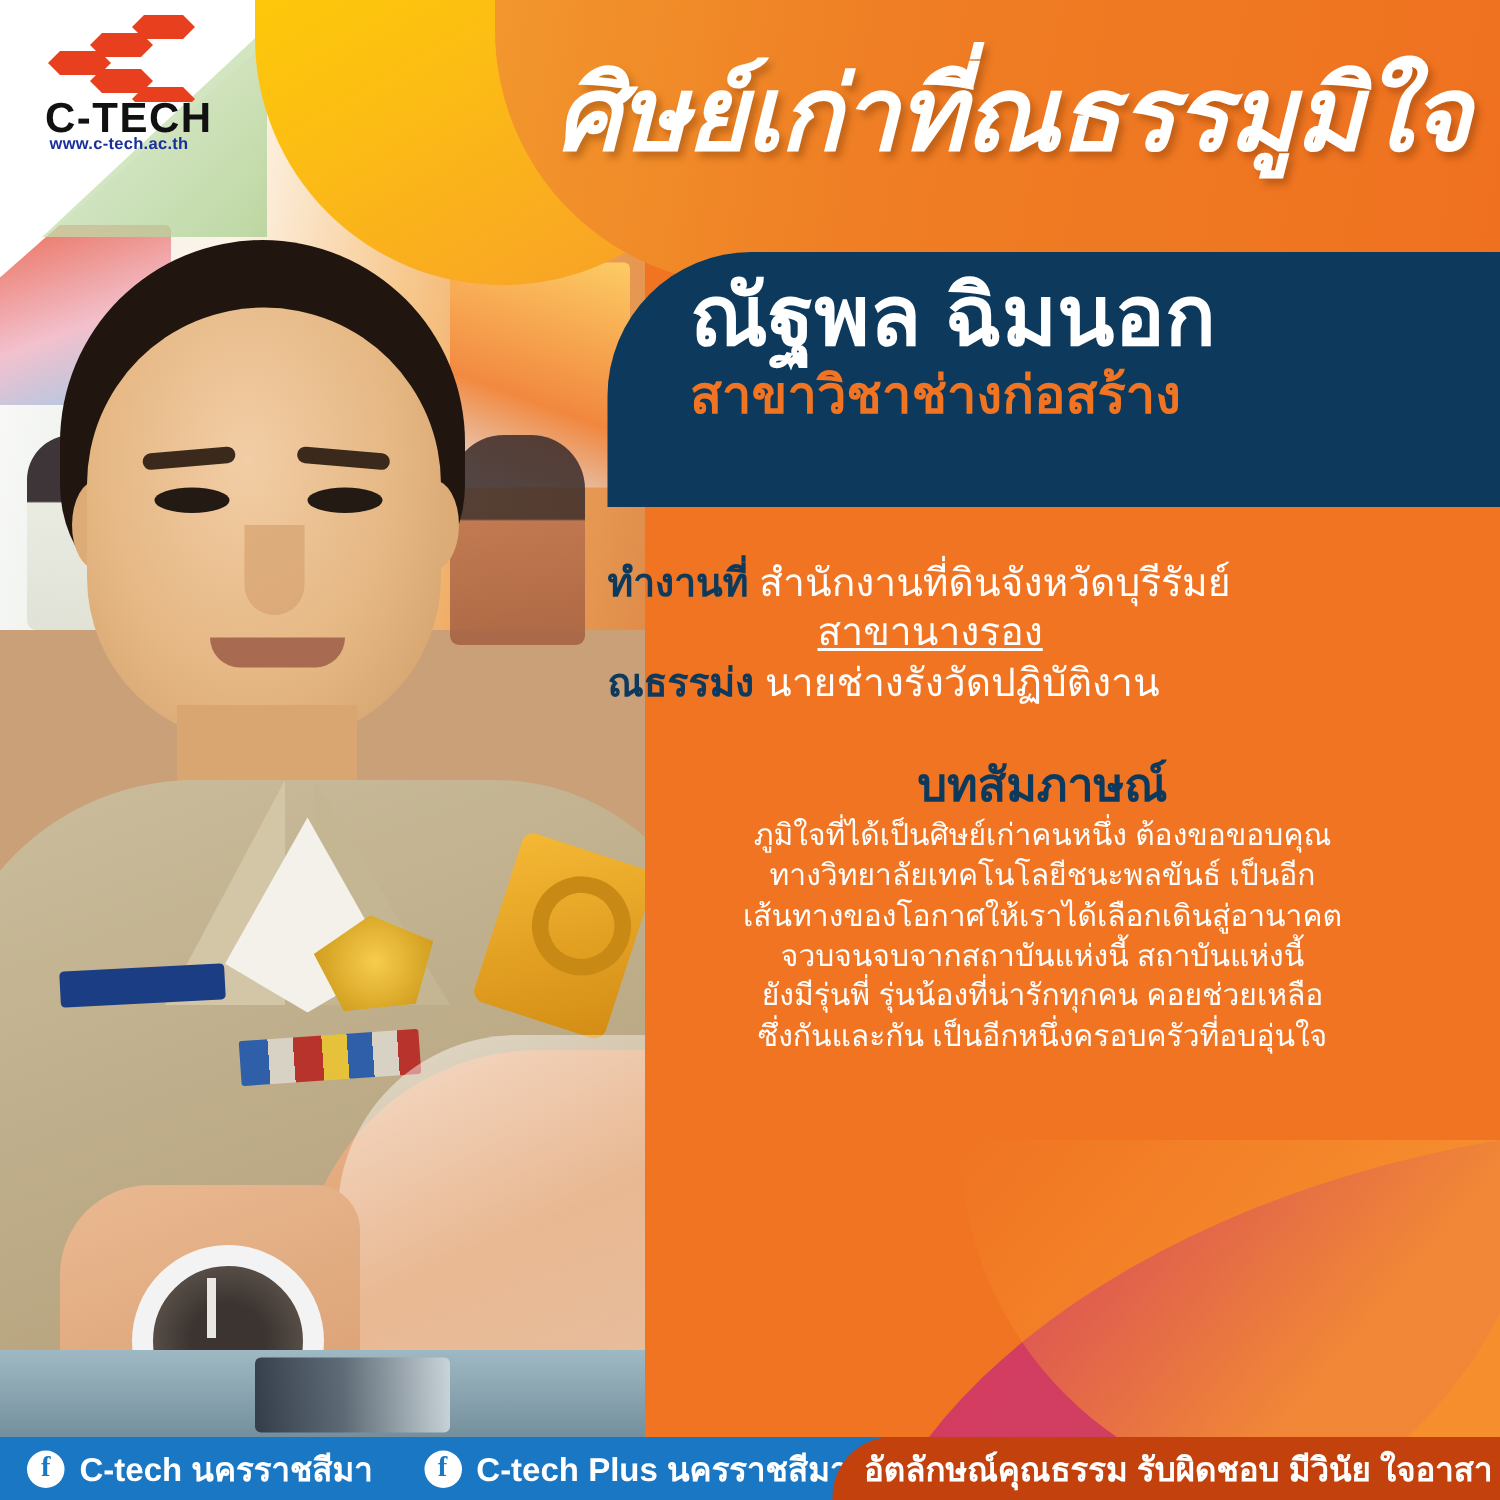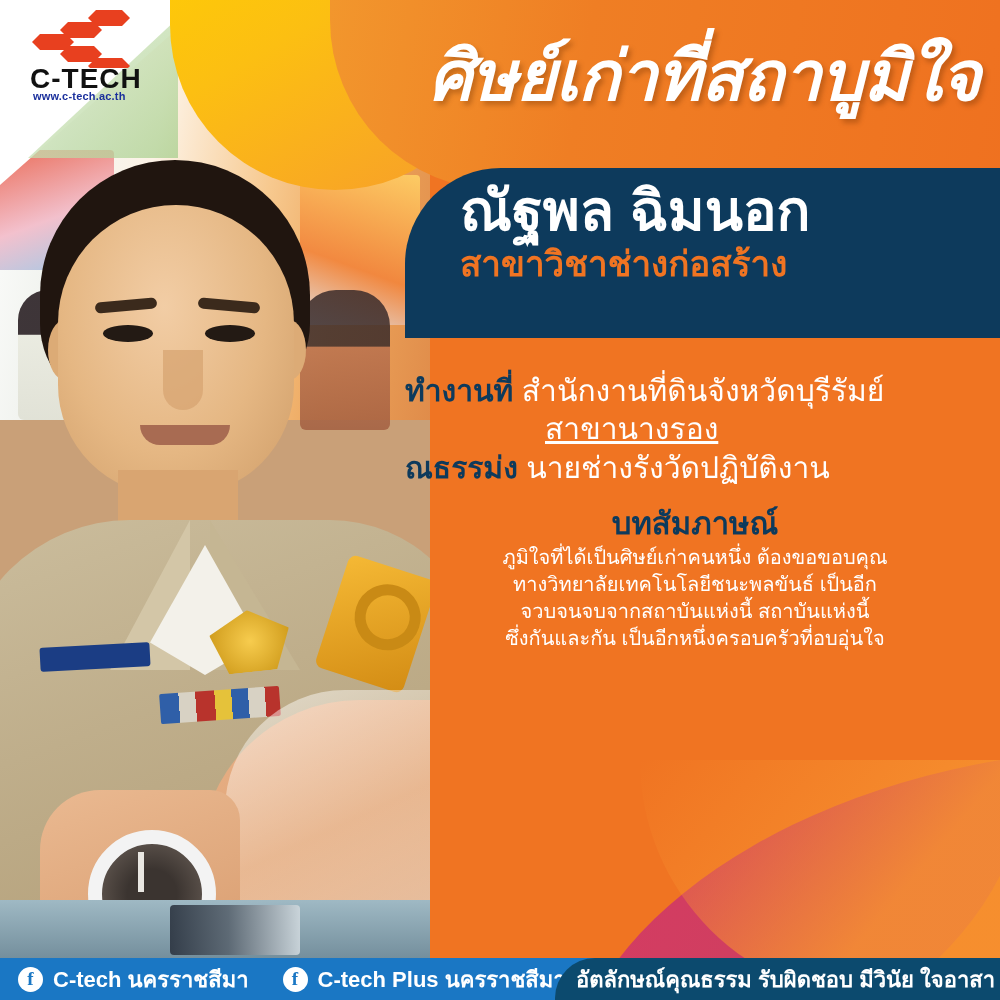--- a/index.html
+++ b/index.html
@@ -213,21 +213,21 @@
   }
   .orange-wash{
     position:absolute;left:640px;top:760px;width:420px;height:240px;
     background:linear-gradient(130deg,rgba(247,147,48,.0),rgba(247,147,48,.85) 60%);
     border-radius:0 0 0 260px;
   }
 
   
   .info{
     position:absolute;left:405px;top:372px;width:575px;
-    color:#ffffff;font-size:30px;line-height:1.28;
+    color:#ffffff;font-size:26px;line-height:1.28;
   }
   .info .row{white-space:nowrap;}
   .info .lbl{color:#0d3a5c;font-weight:bold;}
   .info .indent{padding-left:140px;text-decoration:underline;}
 
   .interview{
     position:absolute;left:405px;top:505px;width:580px;color:#ffffff;text-align:center;
   }
   .interview h2{
     margin:0 0 2px 0;color:#0d3a5c;font-size:31px;font-weight:bold;line-height:1.2;
@@ -248,21 +248,21 @@
   }
   .fb{
     display:inline-flex;align-items:center;justify-content:center;
     width:25px;height:25px;border-radius:50%;background:#ffffff;color:#1a77c4;
     font-size:19px;font-weight:bold;font-family:"Liberation Serif",serif;
     line-height:1;padding-bottom:2px;box-sizing:border-box;
   }
   .footer-gap{display:inline-block;width:14px;}
   .footer-right{
     position:absolute;right:0;top:0;width:445px;height:42px;
-    background:#0c4a6e;border-radius:40px 0 0 0;
+    background:#c2410c;border-radius:40px 0 0 0;
     display:flex;align-items:center;justify-content:center;
     color:#ffffff;font-size:22px;font-weight:bold;white-space:nowrap;
     padding-left:16px;box-sizing:border-box;
   }
 </style>
 </head>
 <body>
 
 <div class="poster">
 
@@ -298,21 +298,21 @@
     <div class="plastic"></div>
     <div class="wrist"></div>
     <div class="watch"></div>
     <div class="table"></div>
     <div class="table-obj"></div>
   </div>
 
   <div class="yellow-blob"></div>
   <div class="orange-head"></div>
 
-  <div class="header-title">ศิษย์เก่าที่สถาบูมิใจ</div>
+  <div class="header-title">ศิษย์เก่าที่ณธรรมูมิใจ</div>
 
   <div class="logo">
     <svg width="120" height="60" viewBox="0 0 120 60">
       <g fill="#e8401f">
         <polygon points="74,2 100,2 108,10 100,18 74,18 66,10"></polygon>
         <polygon points="46,14 72,14 80,22 72,30 46,30 38,22"></polygon>
         <polygon points="18,26 44,26 52,34 44,42 18,42 10,34"></polygon>
         <polygon points="46,38 72,38 80,46 72,54 46,54 38,46"></polygon>
         <polygon points="74,50 100,50 108,58 100,66 74,66 66,58"></polygon>
       </g>
@@ -340,21 +340,23 @@
     <div class="row">
       <span class="lbl">ณธรรม่ง</span>
       <span>นายช่างรังวัดปฏิบัติงาน</span>
     </div>
   </div>
 
   <div class="interview">
     <h2>บทสัมภาษณ์</h2>
     <p>ภูมิใจที่ได้เป็นศิษย์เก่าคนหนึ่ง ต้องขอขอบคุณ</p>
     <p>ทางวิทยาลัยเทคโนโลยีชนะพลขันธ์ เป็นอีก</p>
+    <p>เส้นทางของโอกาศให้เราได้เลือกเดินสู่อานาคต</p>
     <p>จวบจนจบจากสถาบันแห่งนี้ สถาบันแห่งนี้</p>
+    <p>ยังมีรุ่นพี่ รุ่นน้องที่น่ารักทุกคน คอยช่วยเหลือ</p>
     <p>ซึ่งกันและกัน เป็นอีกหนึ่งครอบครัวที่อบอุ่นใจ</p>
   </div>
 
   <div class="footer">
     <div class="footer-left">
       <span class="fb">f</span>
       <span>C-tech นครราชสีมา</span>
       <span class="footer-gap"></span>
       <span class="fb">f</span>
       <span>C-tech Plus นครราชสีมา</span>

